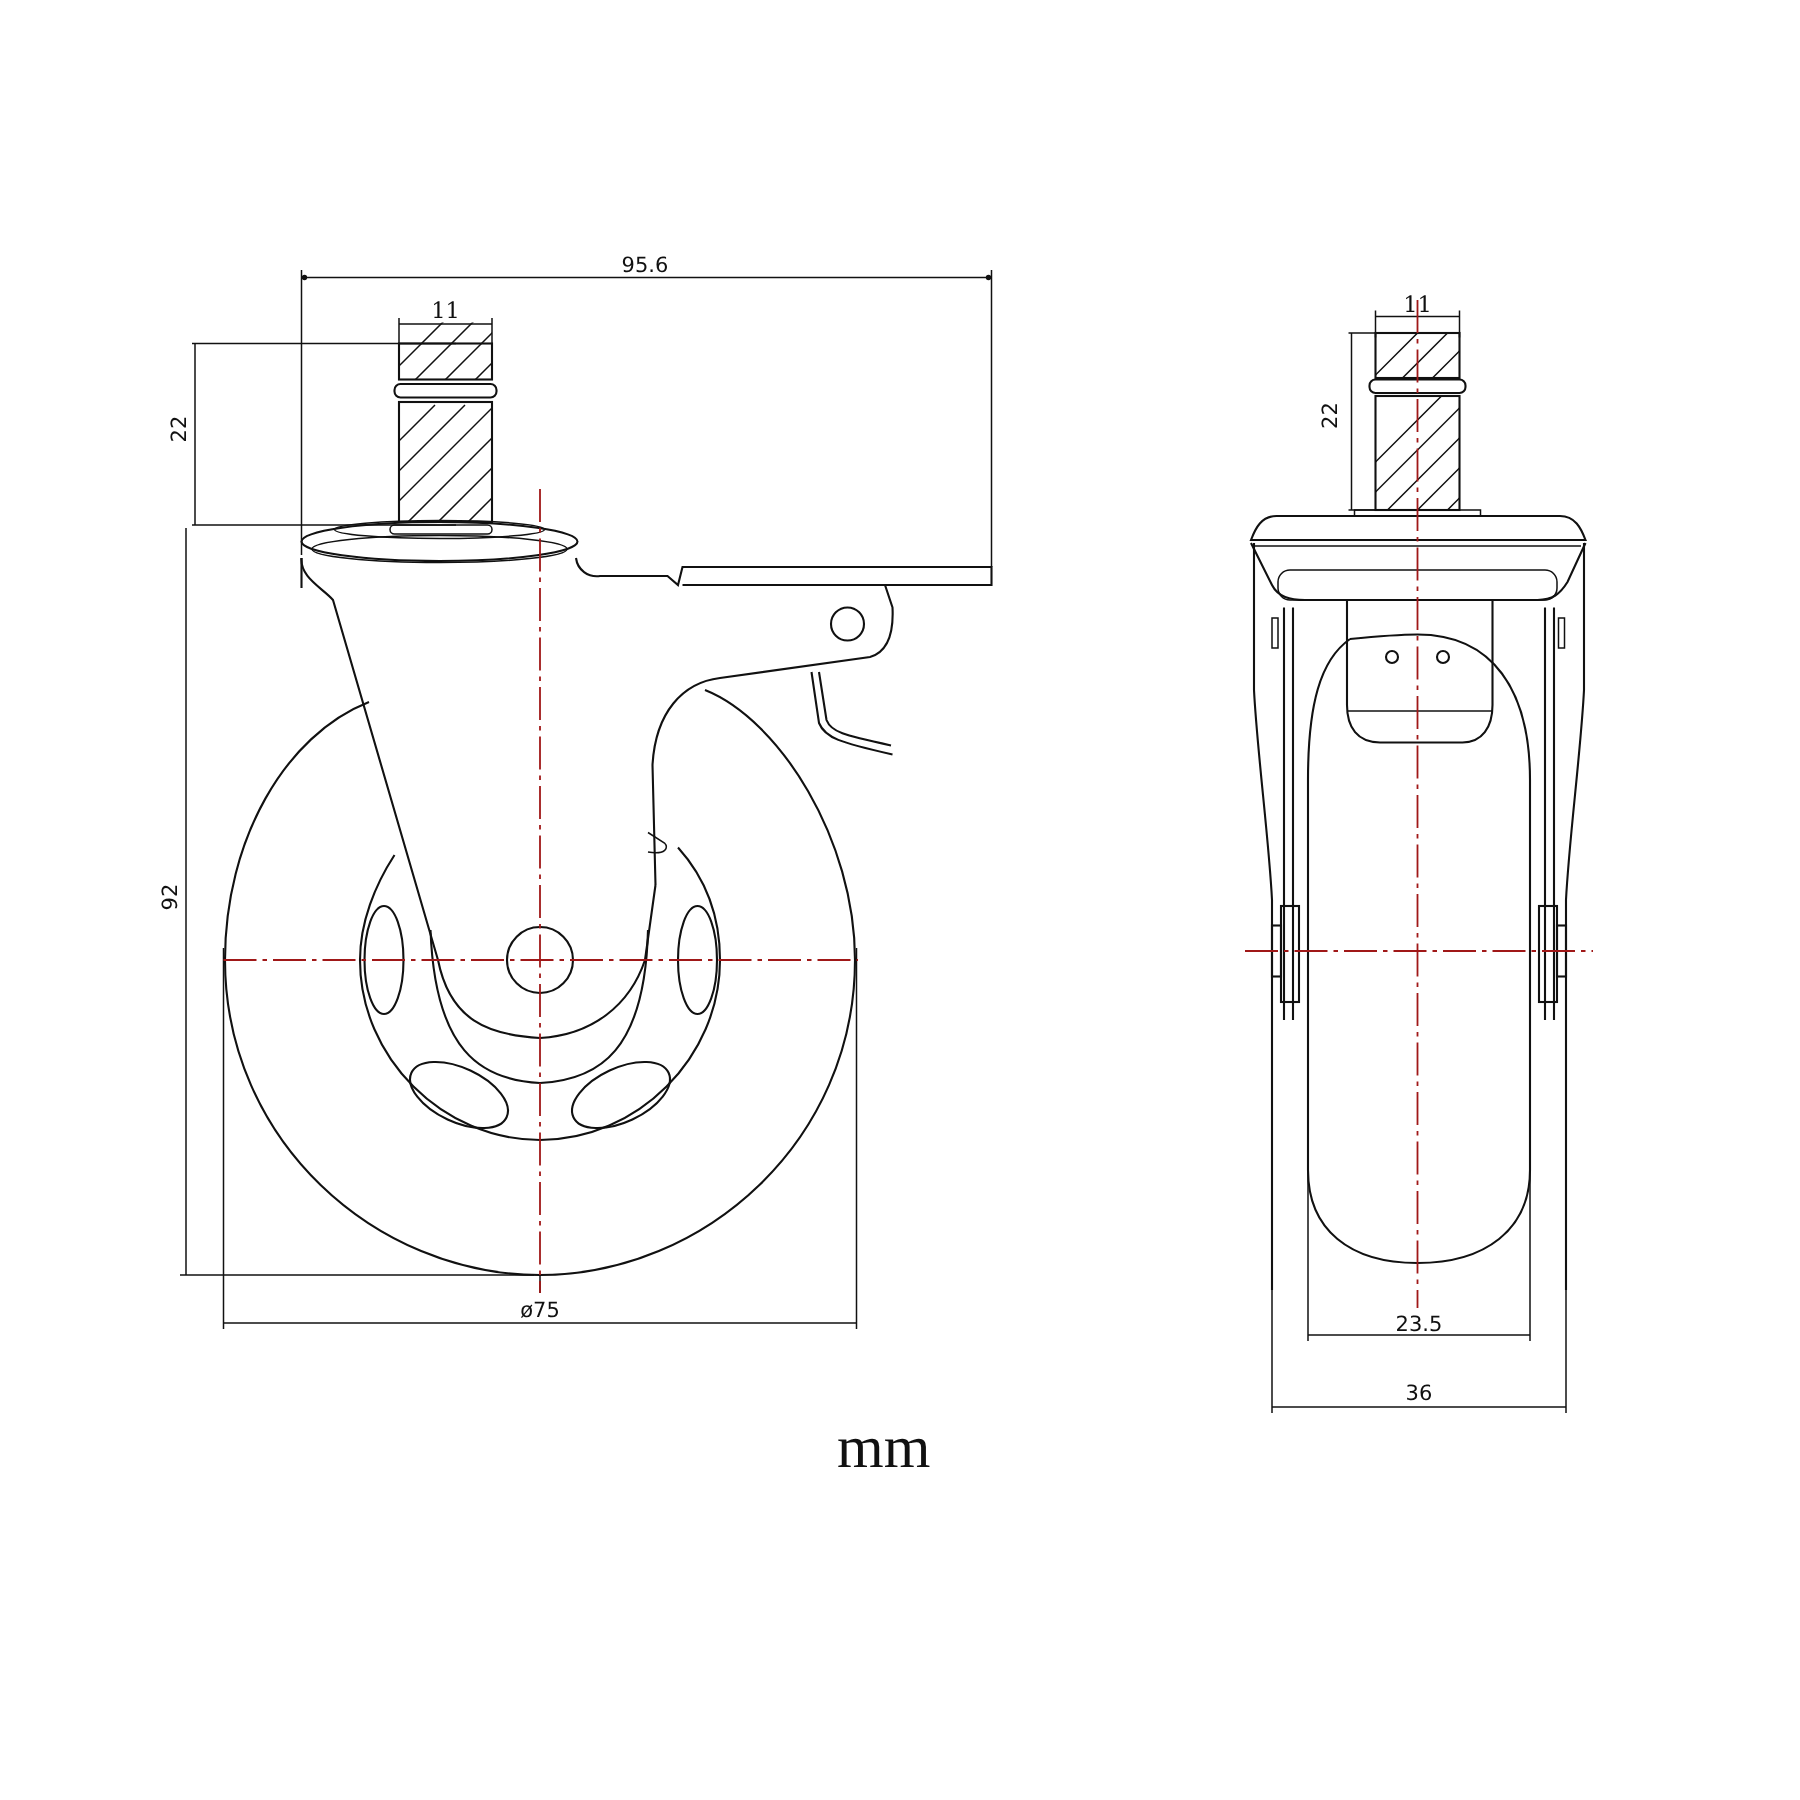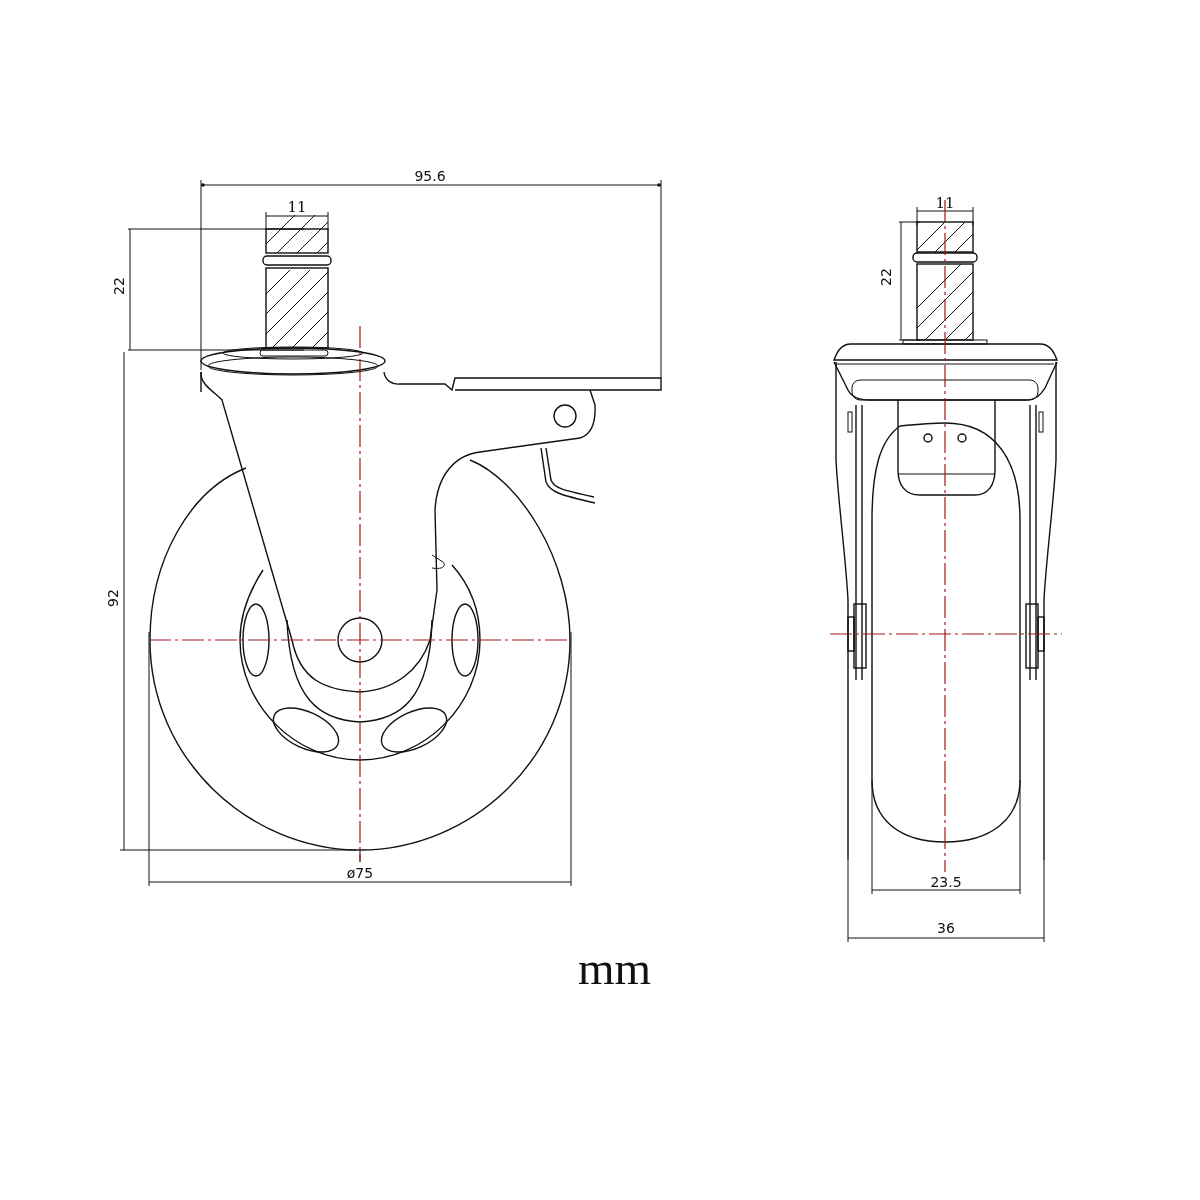--- a/index.html
+++ b/index.html
@@ -5,21 +5,21 @@
   html, body { margin: 0; padding: 0; background: #ffffff; }
   body { width: 1200px; height: 1200px; position: relative; overflow: hidden; }
   svg { position: absolute; left: 0; top: 0; }
   .ln { fill: none; stroke: #111; stroke-width: 1.4; }
   .thin { fill: none; stroke: #111; stroke-width: 1; }
   .hatch { fill: none; stroke: #111; stroke-width: 1; }
   .cl { fill: none; stroke: #a01818; stroke-width: 1.2; stroke-dasharray: 22 4 3 4; }
   .dim { fill: none; stroke: #111; stroke-width: 1; }
   .dtext { font-family: "DejaVu Sans", sans-serif; font-size: 14px; fill: #111; }
   .serif { font-family: "DejaVu Serif", serif; font-size: 15px; fill: #111; }
-  .unit { position: absolute; left: 558px; top: 945px; font-family: "Liberation Serif", serif; font-size: 47px; color: #111; line-height: 1; margin-left: 20px; }
+  .unit { position: absolute; left: 558px; top: 945px; font-family: "Liberation Serif", serif; font-size: 40px; color: #111; line-height: 1; }
 </style>
 </head>
 <body>
 
 <svg width="1200" height="1200" viewBox="0 0 1200 1200">
   <defs>
     <clipPath id="stemTopL">
         <rect x="266" y="215" width="62" height="38"></rect>
       </clipPath>
     <clipPath id="stemBotL">

